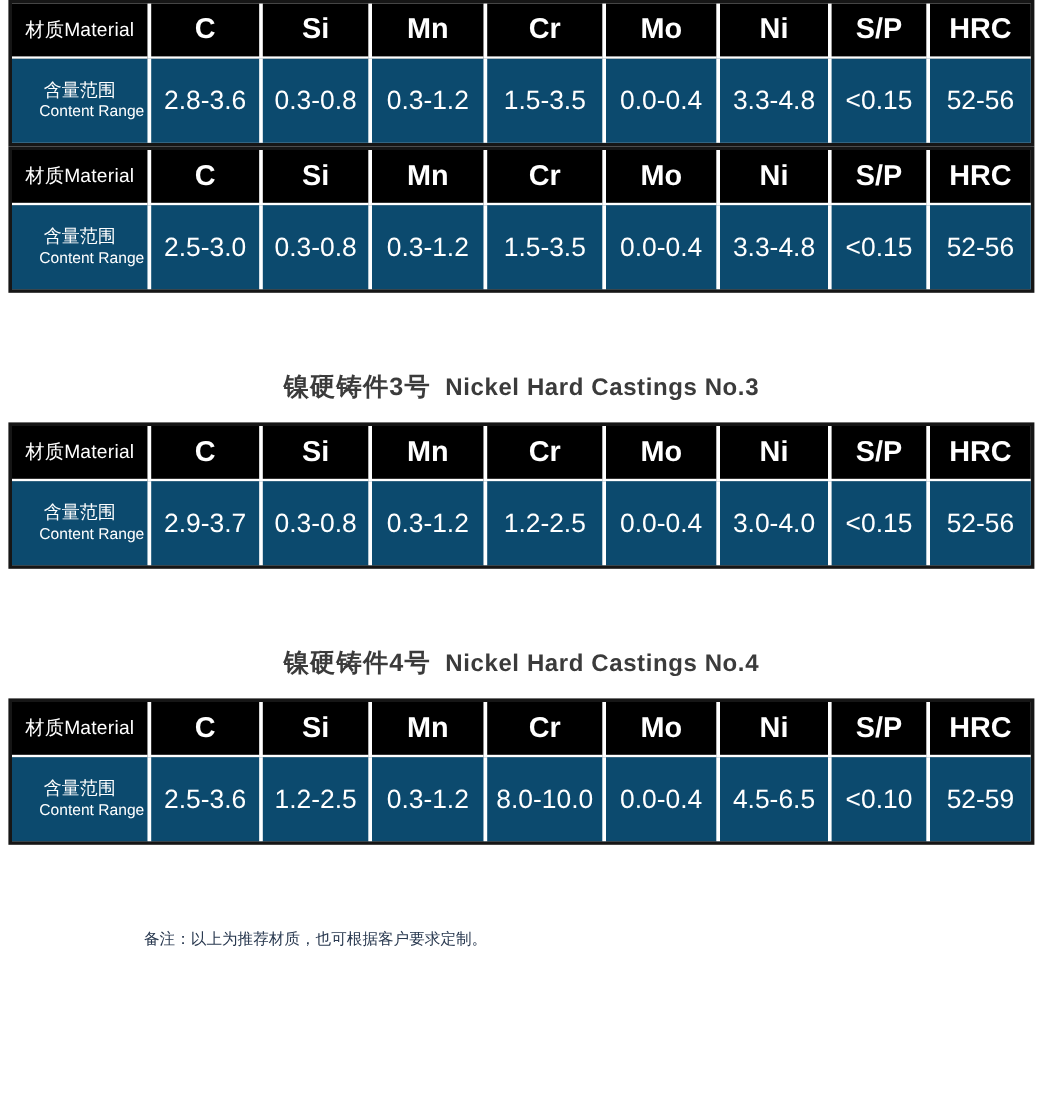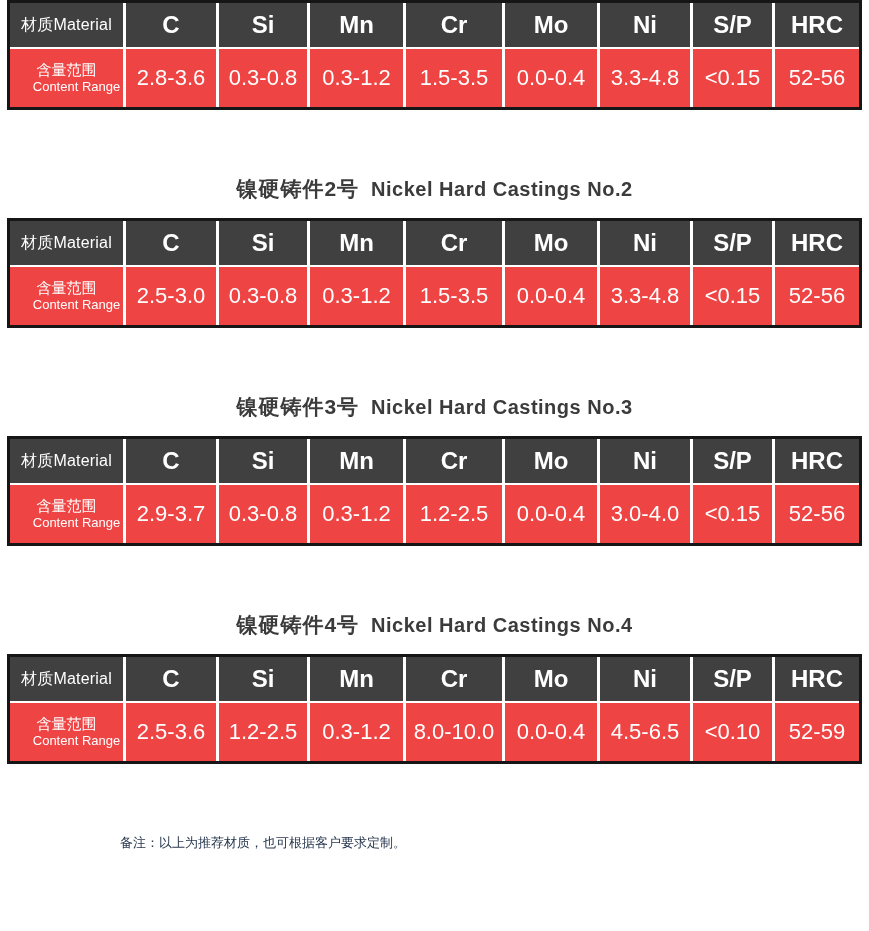--- a/index.html
+++ b/index.html
@@ -23,39 +23,39 @@
   .ten { font-weight: 600; letter-spacing: 0.5px; }
   table.spec {
     width: 849px;
     margin: 0 auto;
     border-collapse: separate;
     border-spacing: 0;
     border: 3px solid #161616;
     table-layout: fixed;
   }
   .hrow th {
-    background: #404040;
+    background: #000000;
     color: #ffffff;
     height: 44px;
     font-size: 24px;
     font-weight: 600;
     text-align: center;
     vertical-align: middle;
     border-bottom: 2px solid #ffffff;
     padding: 0;
   }
   .hrow th.mat {
     font-size: 16px;
     font-weight: 400;
     letter-spacing: 0.2px;
   }
   .drow td {
-    background: #ef4444;
+    background: #0c4a6e;
     color: #ffffff;
-    height: 58px;
+    height: 70px;
     font-size: 22px;
     font-weight: 400;
     text-align: center;
     vertical-align: middle;
     padding: 0;
   }
   .hrow th + th, .drow td + td { border-left: 3px solid #ffffff; }
   .lab { line-height: 1.2; }
   .lzh { display: block; font-size: 15px; }
   .len { display: block; font-size: 13px; padding-left: 20px; }
@@ -108,23 +108,20 @@
         <td>0.0-0.4</td>
         <td>3.3-4.8</td>
         <td>&lt;0.15</td>
         <td>52-56</td>
       </tr>
     </tbody>
       </table>
   </div>
 
   <div class="sec">
-    <h2 class="title">
-      <span class="tzh">镍硬铸件2号</span><span class="ten">Nickel Hard Castings No.2</span>
-    </h2>
     <table class="spec">
       <colgroup>
         <col style="width:113px">
           <col style="width:93px">
           <col style="width:91px">
           <col style="width:96px">
           <col style="width:99px">
           <col style="width:95px">
           <col style="width:93px">
           <col style="width:82px">

